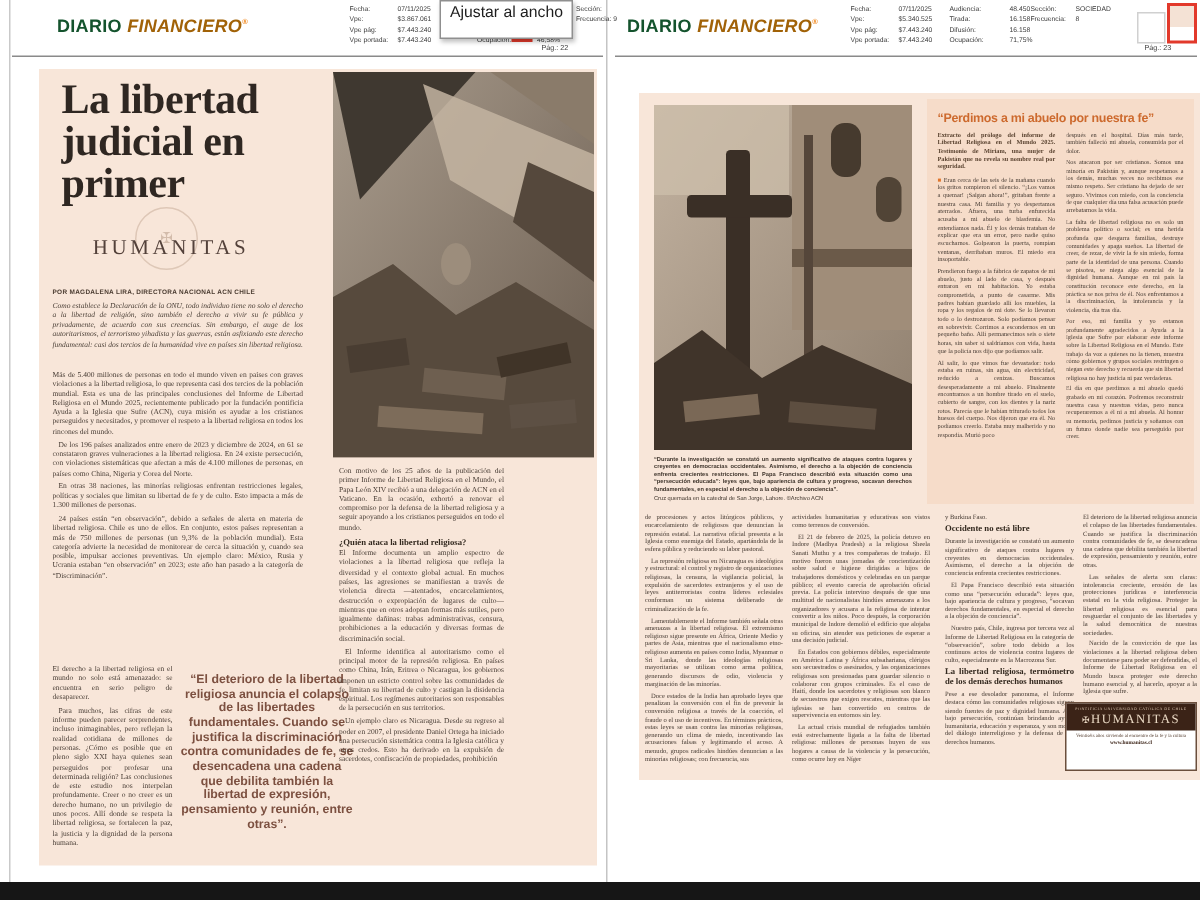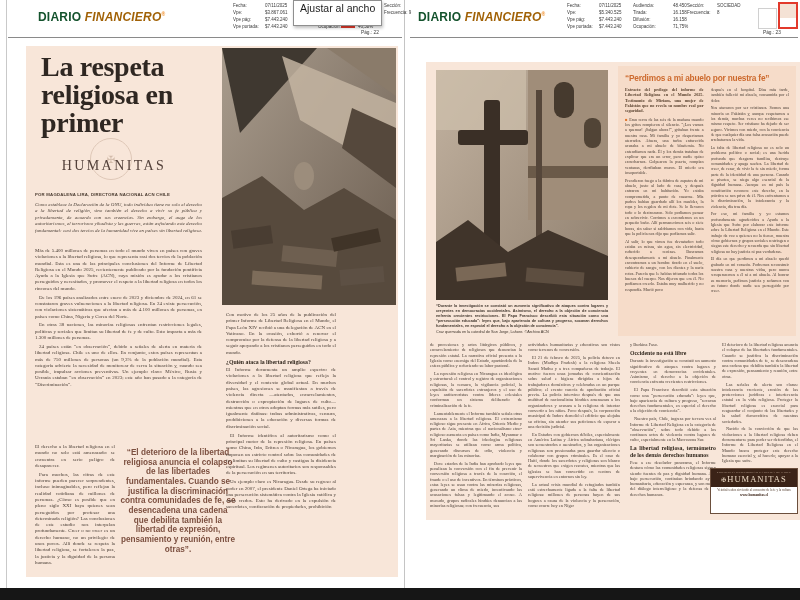--- a/index.html
+++ b/index.html
@@ -106,21 +106,21 @@
     <div class="mrow"><span class="ml" style="width:40px">Ocupación:</span><span class="mv">46,58%</span></div>
   </div>
   <div class="abs meta" style="left:376px;">
     <div class="mrow"><span class="ml">Sección:</span> <span class="mv"></span></div>
     <div class="mrow"><span class="ml">Frecuencia:</span> <span class="mv">9</span></div>
   </div>
   <div class="abs pagnum" style="left:353px; top:30px;">Pág.: 22</div>
   <div class="abs hrule" style="left:0; top:37px; width:394px;"></div>
 
   <div class="abs art" style="left:18px; top:46px; width:372px; height:531px;">
-    <h1 class="abs headline" style="left:15px; top:7px; width:152px;"><span>La respeta religiosa </span><b>en primer</b></h1>
+    <h1 class="abs headline" style="left:15px; top:7px; width:152px;"><span>La libertad judicial </span><b>en primer</b></h1>
 
     <div class="abs seal" style="left:64px; top:92px;">
         <span>✠</span>
       </div>
     <div class="abs hum-logo" style="left:18px; top:112px;">HUMANITAS</div>
 
     <div class="abs byline" style="left:9px; top:146px; width:170px;">POR MAGDALENA LIRA, DIRECTORA NACIONAL ACN CHILE</div>
 
     <div class="abs intro" style="left:9px; top:156px; width:167px; height:44px;">Como establece la Declaración de la ONU, todo individuo tiene no solo el derecho a la libertad de religión, sino también el derecho a vivir su fe pública y privadamente, de acuerdo con sus creencias. Sin embargo, el auge de los autoritarismos, el terrorismo yihadista y las guerras, están asfixiando este derecho fundamental: casi dos tercios de la humanidad vive en países sin libertad religiosa.</div>
 

